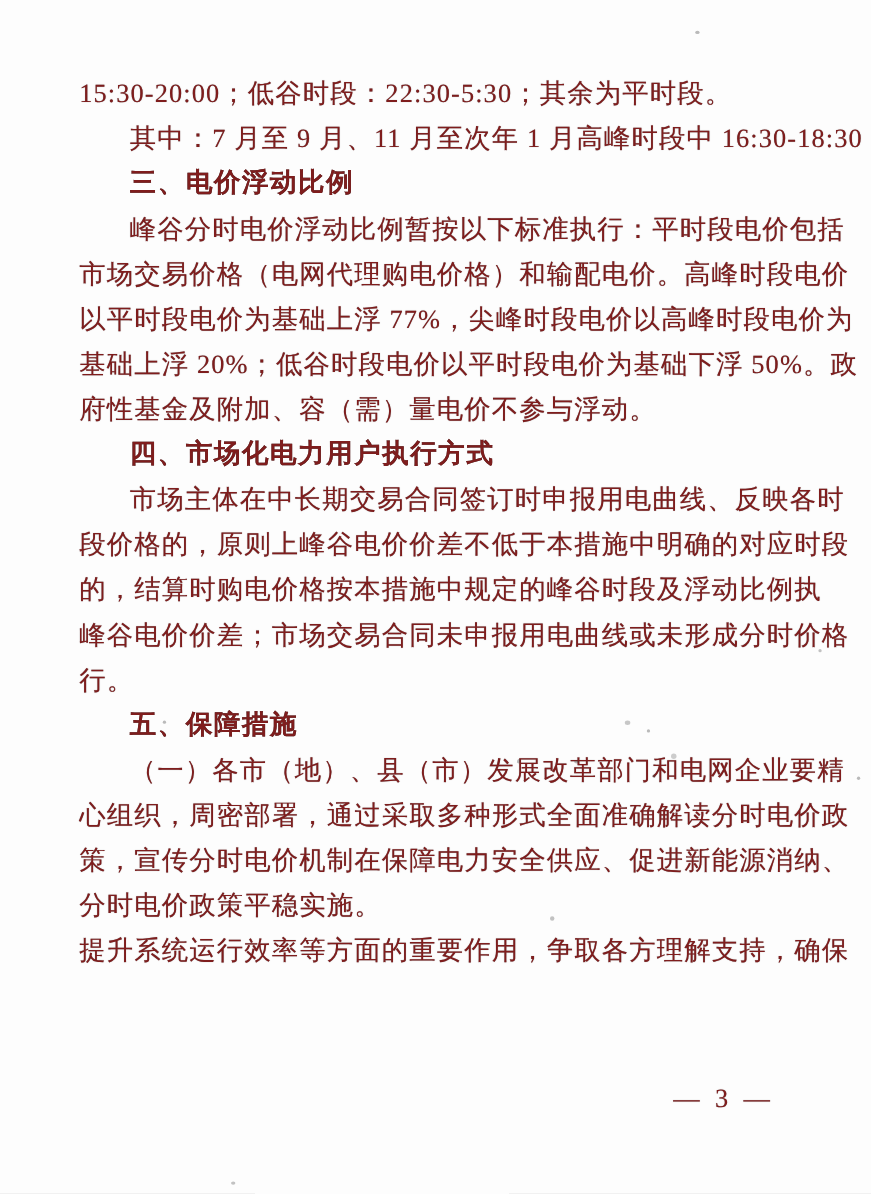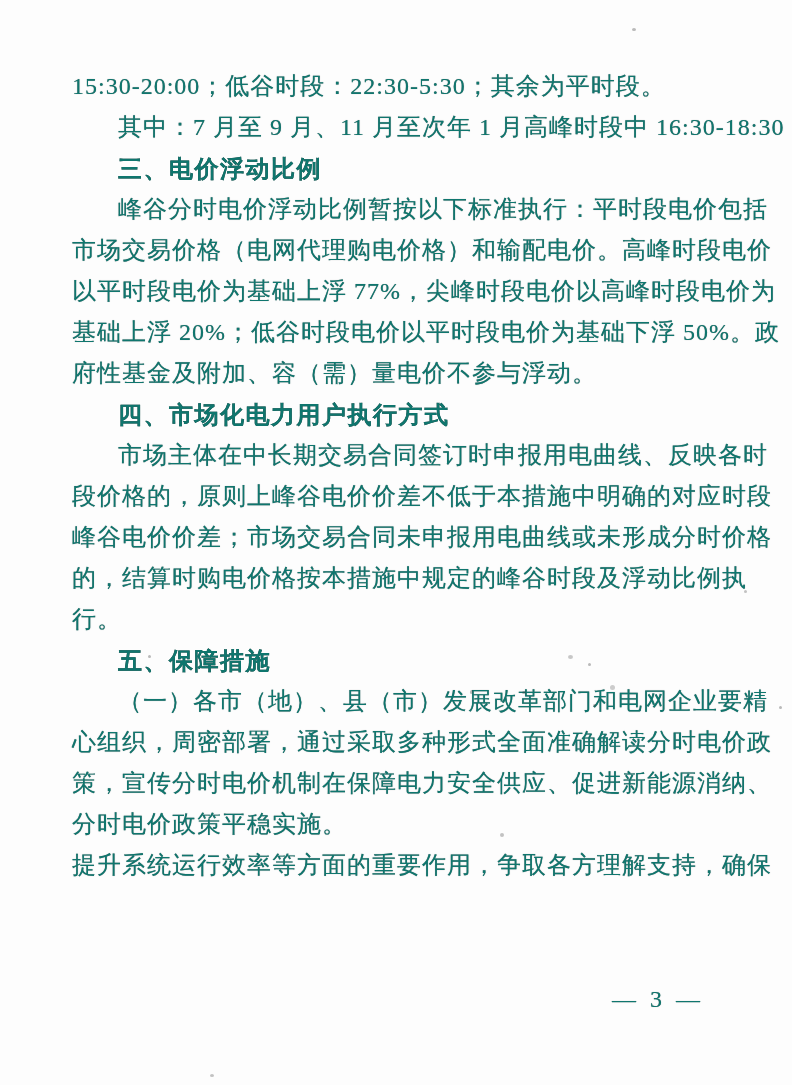--- a/index.html
+++ b/index.html
@@ -8,41 +8,41 @@
     background: #e8e8e8;
   }
   .page {
     position: relative;
     width: 792px;
     height: 1085px;
     margin: 0 auto;
     background: #fdfdfd;
     overflow: hidden;
     font-family: "Liberation Serif", serif;
-    color: #0f766e;
+    color: #7f1d1d;
   }
   .content {
     position: absolute;
     left: 72px;
     top: 66px;
     width: 648px;
   }
   .line {
     font-size: 24px;
     line-height: 41px;
     height: 41px;
     white-space: nowrap;
     letter-spacing: 1px;
     text-shadow: 0 0 0.7px rgba(20,20,20,0.55);
   }
   .line.ind {
     padding-left: 46px;
   }
   .line.hd {
-    font-family: Liberation Sans, sans-serif;
+    font-family: Liberation Mono, monospace;
     font-weight: 700;
     letter-spacing: 1.5px;
     text-shadow: 0 0 0.4px rgba(0,0,0,0.8);
   }
   .page-num {
     position: absolute;
     right: 88px;
     top: 986px;
     font-size: 24px;
     letter-spacing: 4px;
@@ -75,22 +75,22 @@
     <div class="line ind">其中：7 月至 9 月、11 月至次年 1 月高峰时段中 16:30-18:30</div>
     <div class="line ind hd">三、电价浮动比例</div>
     <div class="line ind">峰谷分时电价浮动比例暂按以下标准执行：平时段电价包括</div>
     <div class="line">市场交易价格（电网代理购电价格）和输配电价。高峰时段电价</div>
     <div class="line">以平时段电价为基础上浮 77%，尖峰时段电价以高峰时段电价为</div>
     <div class="line">基础上浮 20%；低谷时段电价以平时段电价为基础下浮 50%。政</div>
     <div class="line">府性基金及附加、容（需）量电价不参与浮动。</div>
     <div class="line ind hd">四、市场化电力用户执行方式</div>
     <div class="line ind">市场主体在中长期交易合同签订时申报用电曲线、反映各时</div>
     <div class="line">段价格的，原则上峰谷电价价差不低于本措施中明确的对应时段</div>
+    <div class="line">的，结算时购电价格按本措施中规定的峰谷时段及浮动比例执</div>
     <div class="line">峰谷电价价差；市场交易合同未申报用电曲线或未形成分时价格</div>
-    <div class="line">的，结算时购电价格按本措施中规定的峰谷时段及浮动比例执</div>
     <div class="line">行。</div>
     <div class="line ind hd">五、保障措施</div>
     <div class="line ind">（一）各市（地）、县（市）发展改革部门和电网企业要精</div>
     <div class="line">心组织，周密部署，通过采取多种形式全面准确解读分时电价政</div>
     <div class="line">策，宣传分时电价机制在保障电力安全供应、促进新能源消纳、</div>
     <div class="line">分时电价政策平稳实施。</div>
     <div class="line">提升系统运行效率等方面的重要作用，争取各方理解支持，确保</div>
   </div>
 
   <div class="page-num">— 3 —</div>

